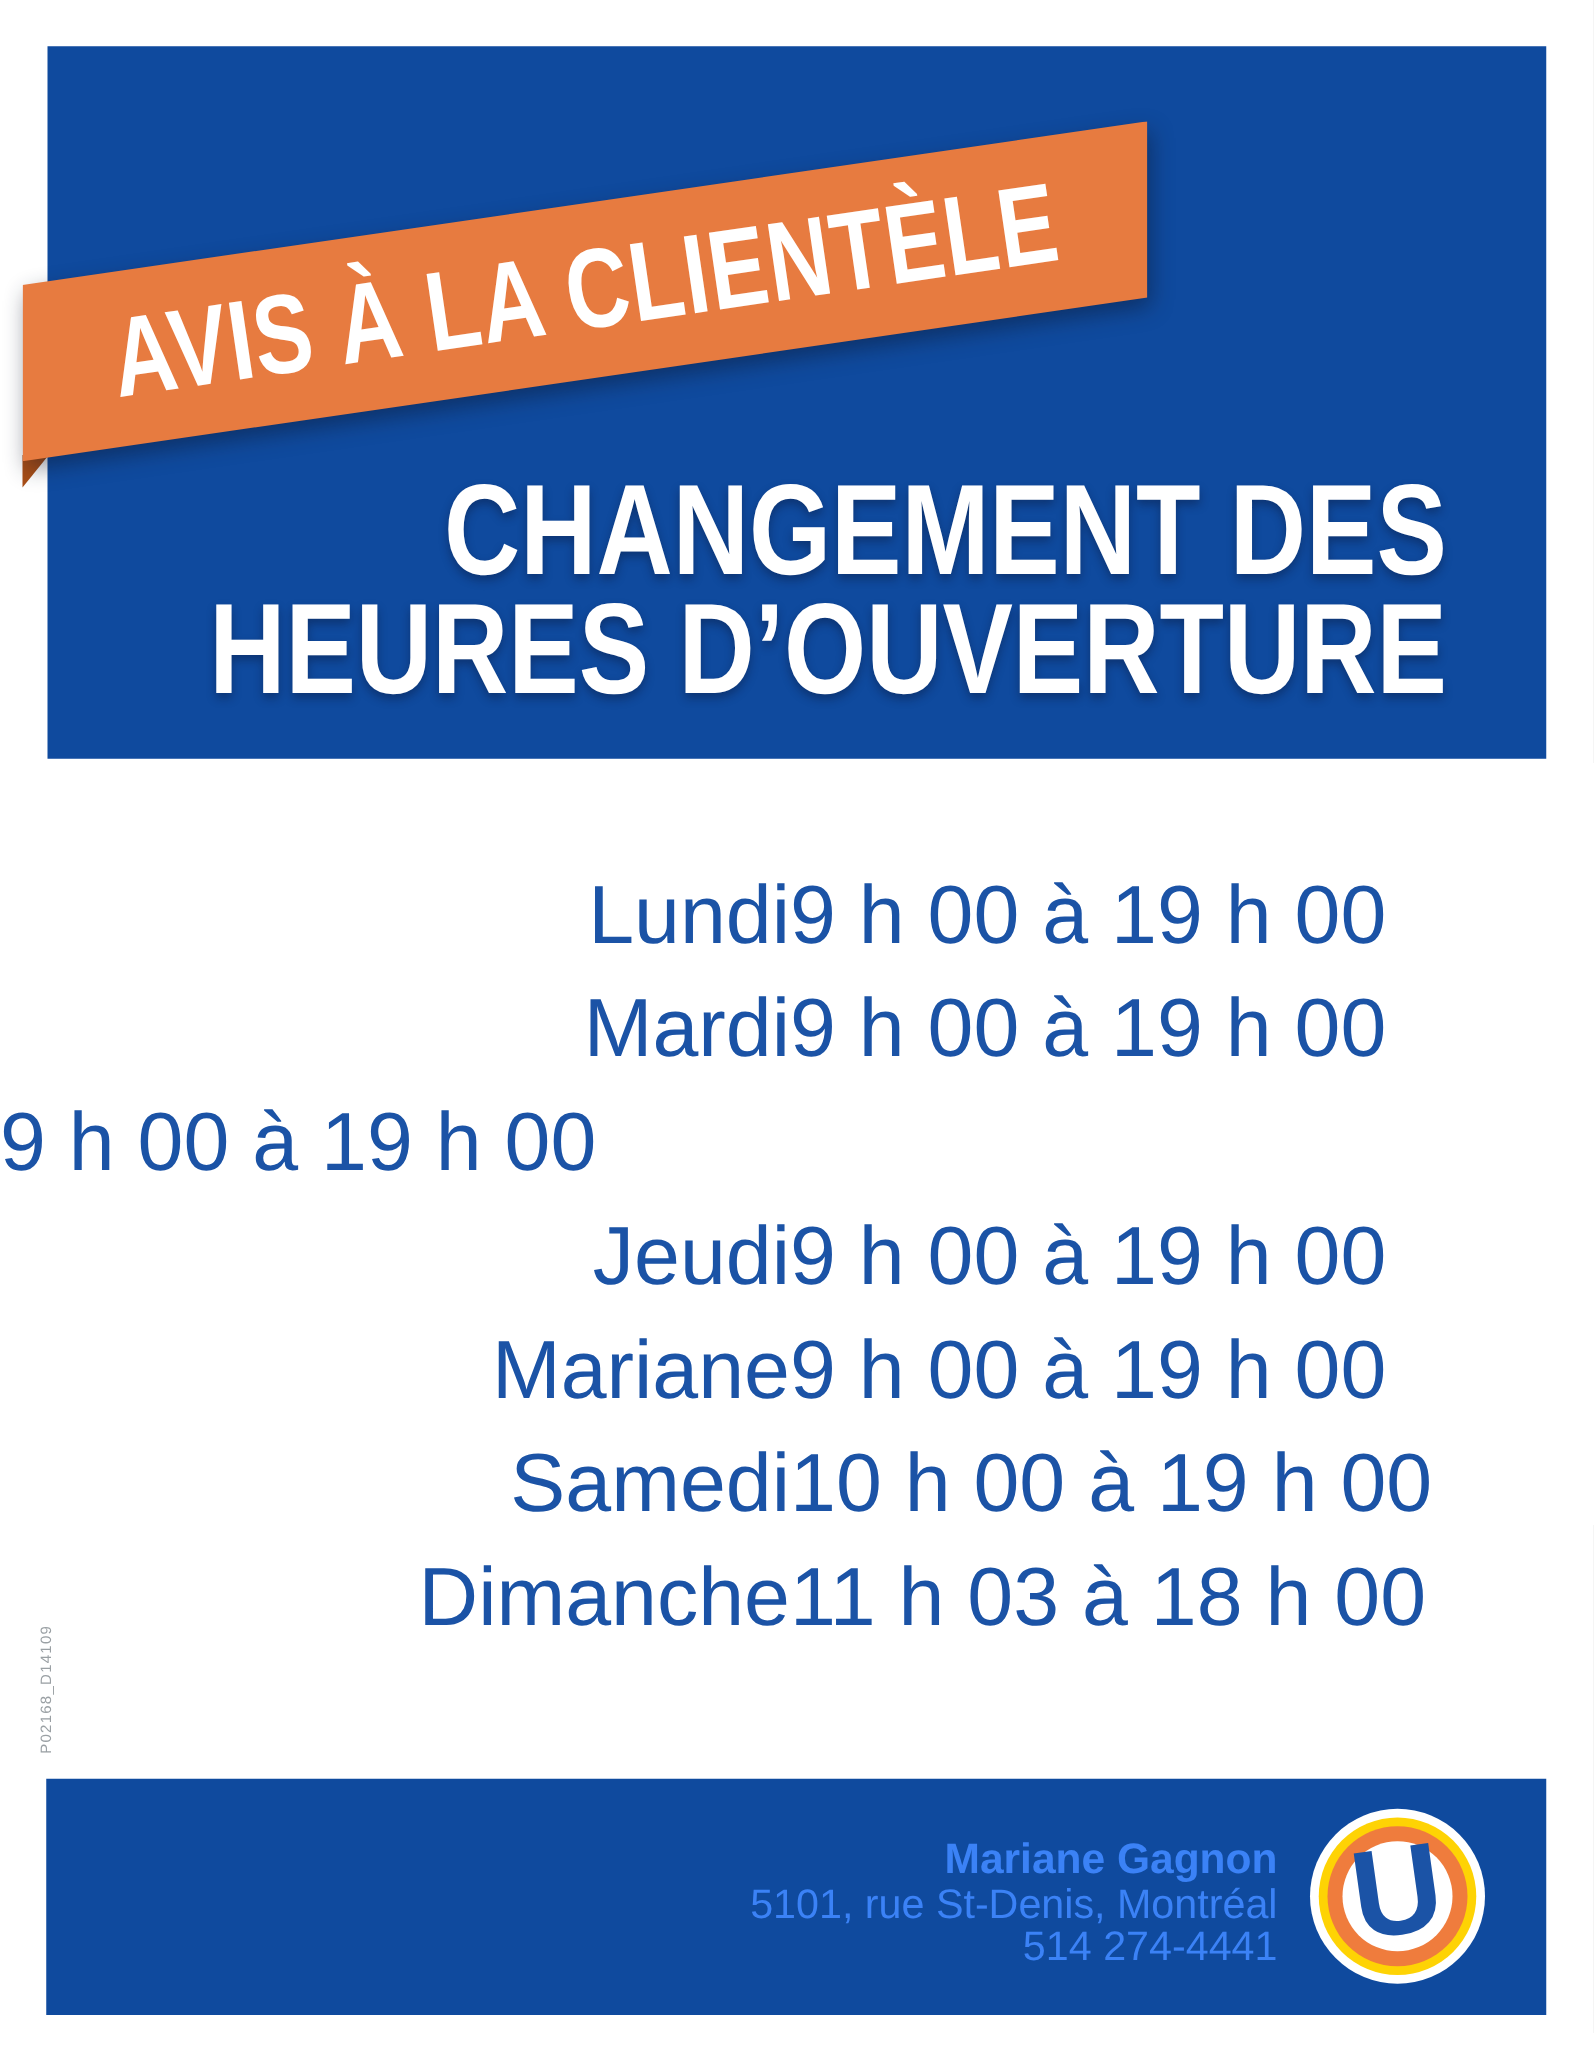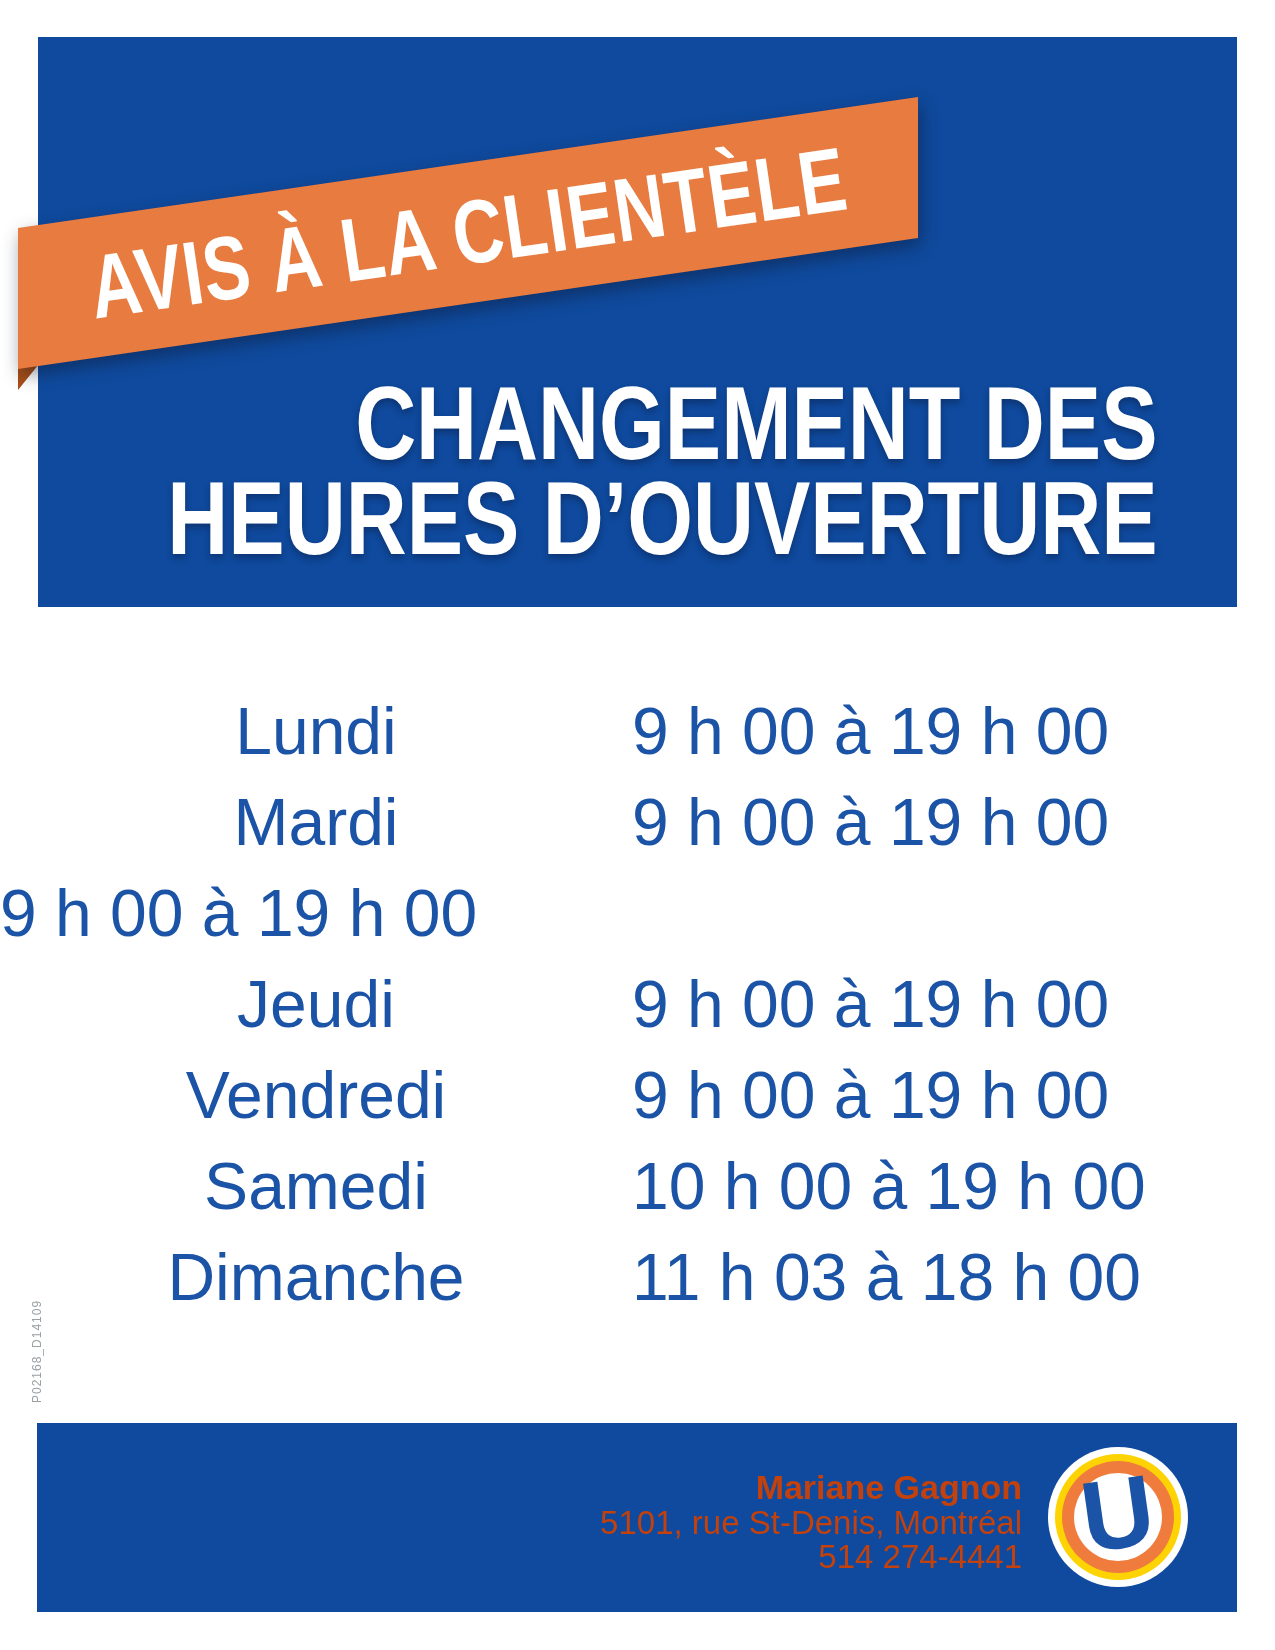--- a/index.html
+++ b/index.html
@@ -64,34 +64,34 @@
   .schedule{
     position:absolute;left:0;top:686px;width:1160px;
     color:#1b53a6;
     font-size:66px;
   }
   .sched-row{
     display:flex;
     height:91px;line-height:91px;
     white-space:nowrap;
   }
-  .day-cell{width:632px;text-align:center;}
+  .day-cell{width:632px;text-align:right;}
   .hours-cell{flex:1;text-align:left;}
   
   .prod-code{
     position:absolute;left:30px;top:1403px;
     transform:rotate(-90deg);transform-origin:top left;
     font-size:12px;letter-spacing:1px;
     color:#9aa0a4;
     white-space:nowrap;
   }
   
   .footer-text{
     position:absolute;right:253px;top:1468px;
-    text-align:right;color:#c2410c;
+    text-align:right;color:#3b82f6;
     white-space:nowrap;
   }
   .footer-name{font-size:34px;font-weight:bold;line-height:38px;}
   .footer-address,.footer-phone{font-size:33px;font-weight:normal;line-height:34px;}
   .logo{
     position:absolute;left:1048px;top:1447px;
     width:140px;height:140px;border-radius:50%;
     background:#ffffff;
     display:flex;align-items:center;justify-content:center;
   }
@@ -146,21 +146,21 @@
       <div class="hours-cell">9 h 00 à 19 h 00</div>
     </div>
     <div class="sched-row">
       <div class="hours-cell">9 h 00 à 19 h 00</div>
     </div>
     <div class="sched-row">
       <div class="day-cell">Jeudi</div>
       <div class="hours-cell">9 h 00 à 19 h 00</div>
     </div>
     <div class="sched-row">
-      <div class="day-cell">Vendredi</div>
+      <div class="day-cell">Mariane</div>
       <div class="hours-cell">9 h 00 à 19 h 00</div>
     </div>
     <div class="sched-row">
       <div class="day-cell">Samedi</div>
       <div class="hours-cell">10 h 00 à 19 h 00</div>
     </div>
     <div class="sched-row">
       <div class="day-cell">Dimanche</div>
       <div class="hours-cell">11 h 03 à 18 h 00</div>
     </div>

